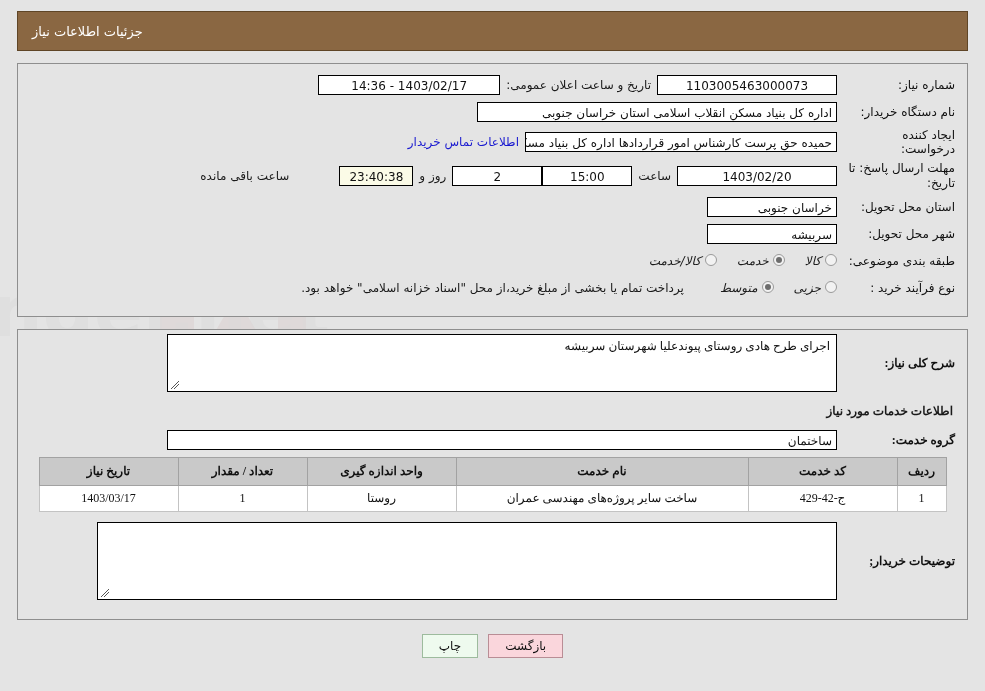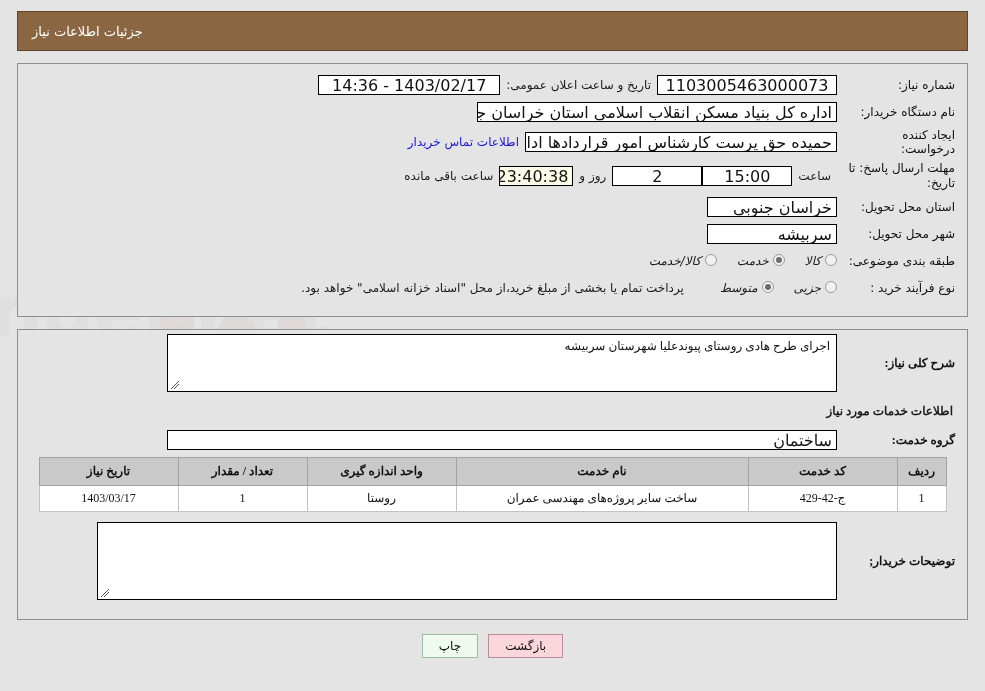--- a/index.html
+++ b/index.html
@@ -78,31 +78,32 @@
   .lbl.two-line { line-height: 15px; }
 
   
   .fld {
     border: 1px solid #000;
     background: #ffffff;
     height: 20px;
     line-height: 20px;
     box-sizing: border-box;
     padding: 0 4px;
-    font-size: 16px;
+    font-size: 12px;
     text-align: center;
     color: #111;
     white-space: nowrap;
     overflow: hidden;
   }
   .fld.right { text-align: right; }
   .fld.timer {
     background: #fbfbe7;
     width: 74px;
     text-align: center;
+    margin-left: 44px;
   }
   .w-need-no  { width: 180px; }
   .w-date     { width: 182px; }
   .w-org      { width: 360px; }
   .w-creator  { width: 312px; }
   .w-deadline { width: 160px; }
   .w-hour     { width: 90px; }
   .w-days     { width: 90px; }
   .w-province { width: 130px; }
   .w-city     { width: 130px; }
@@ -271,20 +272,21 @@
     </div>
 
     <div class="row">
       <span class="lbl">ایجاد کننده درخواست:</span>
       <span class="fld right w-creator">حمیده حق پرست کارشناس امور قراردادها اداره کل بنیاد مسکن انقلاب اسلامی</span>
       <a class="link">اطلاعات تماس خریدار</a>
     </div>
 
     <div class="row">
       <span class="lbl two-line">مهلت ارسال پاسخ: تا تاریخ:</span>
+      <span class="fld w-deadline">1403/02/20</span>
       <span class="between">ساعت</span>
       <span class="fld w-hour">15:00</span>
       <span class="fld w-days">2</span>
       <span class="between">روز و</span>
       <span class="fld timer">23:40:38</span>
       <span class="between">ساعت باقی مانده</span>
     </div>
 
     <div class="row">
       <span class="lbl">استان محل تحویل:</span>

